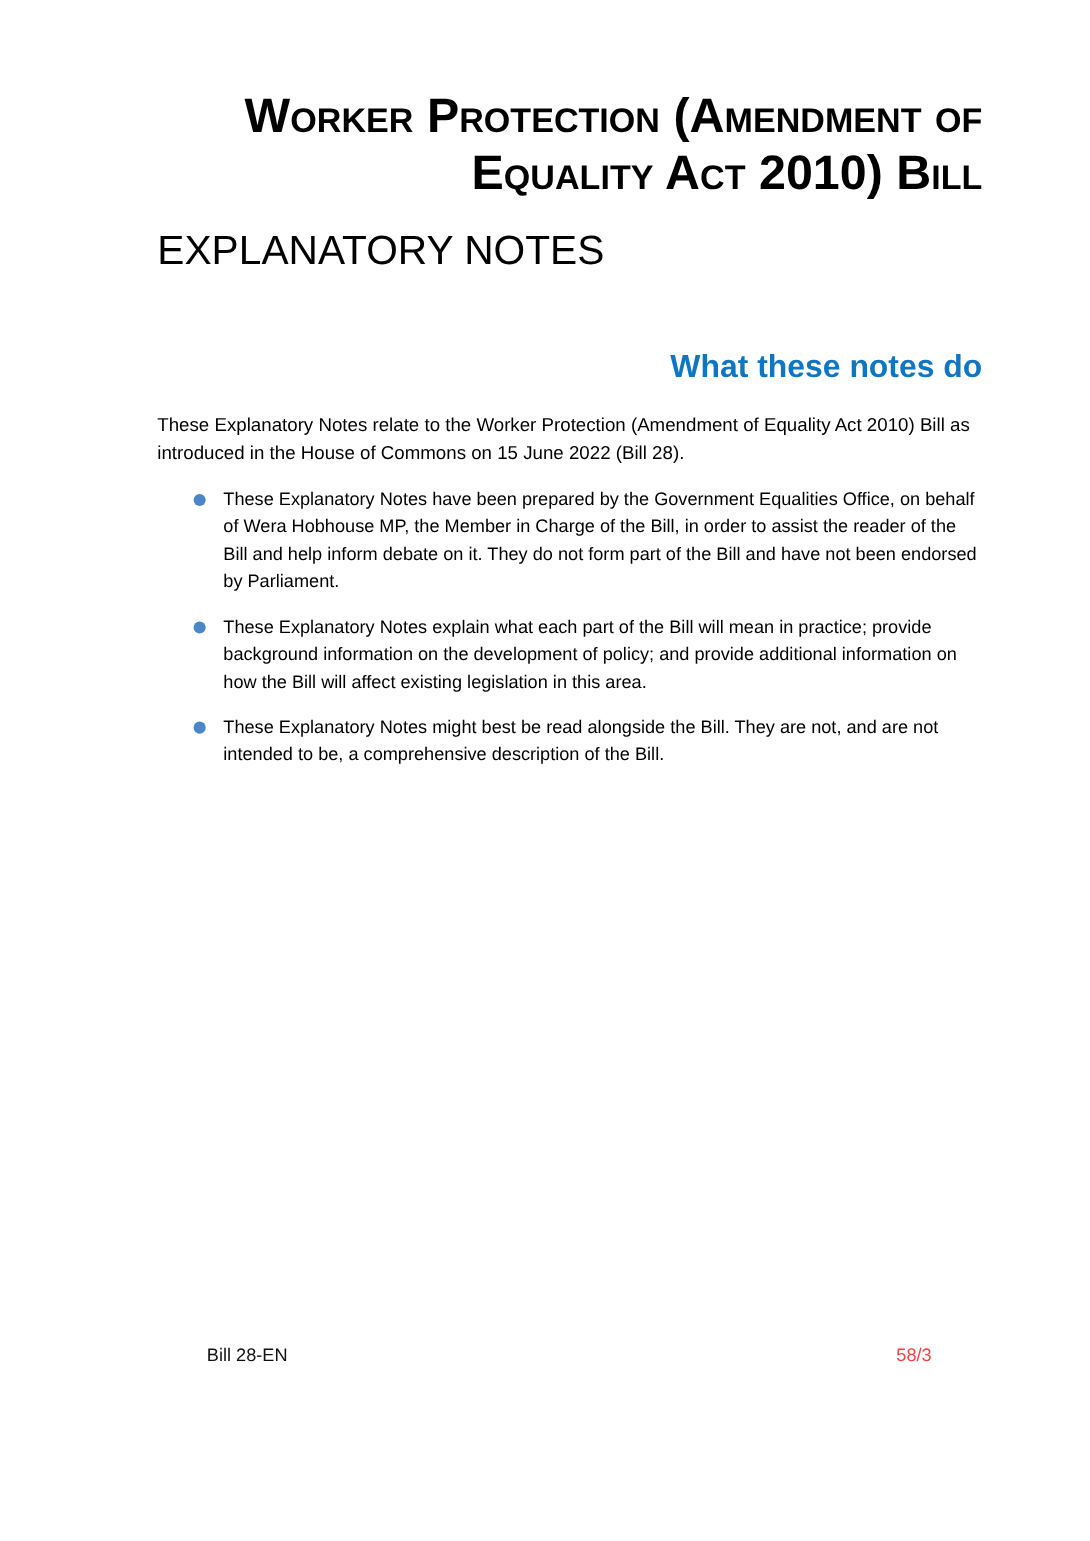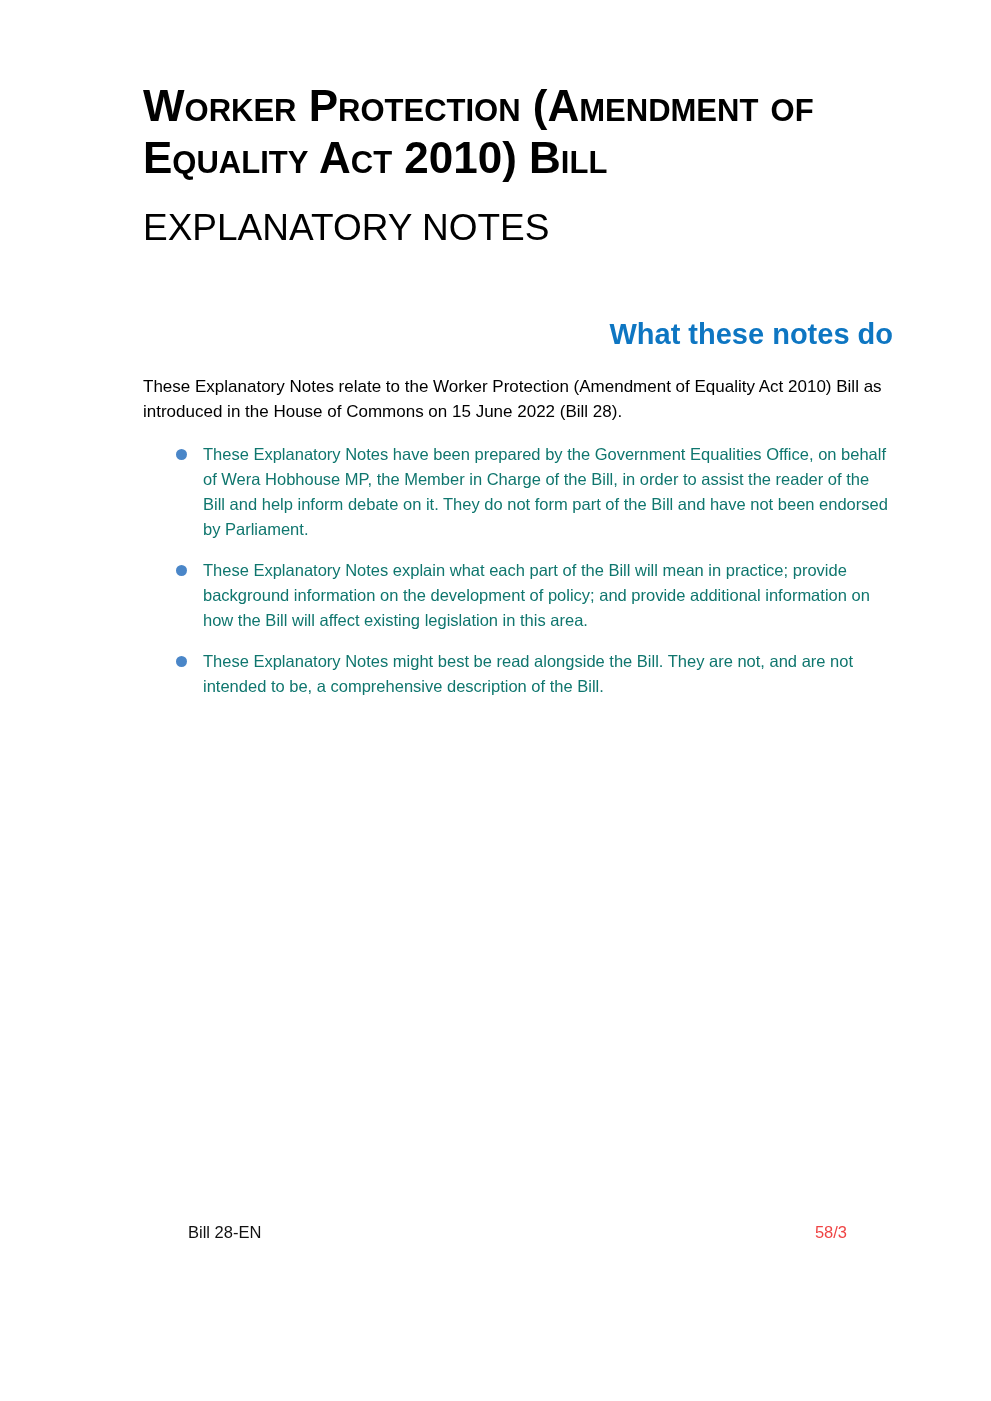--- a/index.html
+++ b/index.html
@@ -22,20 +22,21 @@
     top: 80px;
     width: 750px;
   }
   .doc-title {
     margin: 0;
     font-size: 44px;
     font-weight: bold;
     font-variant: small-caps;
     line-height: 52px;
     color: #000000;
+    text-align: right;
   }
   .doc-subtitle {
     margin: 24px 0 0 0;
     font-size: 37px;
     font-weight: normal;
     line-height: 40px;
     color: #000000;
   }
   .section-heading {
     margin: 68px 0 0 0;
@@ -55,21 +56,21 @@
     list-style: none;
     margin: 18px 0 0 0;
     padding: 0;
   }
   .bullet-item {
     position: relative;
     padding-left: 60px;
     margin-top: 16px;
     font-size: 16.5px;
     line-height: 25px;
-    color: #0f766e;
+    color: #000000;
   }
   .bullet-item:first-child { margin-top: 0; }
   .bullet-dot {
     position: absolute;
     left: 33px;
     top: 7px;
     width: 11px;
     height: 11px;
     border-radius: 50%;
     background: #4a86c8;

